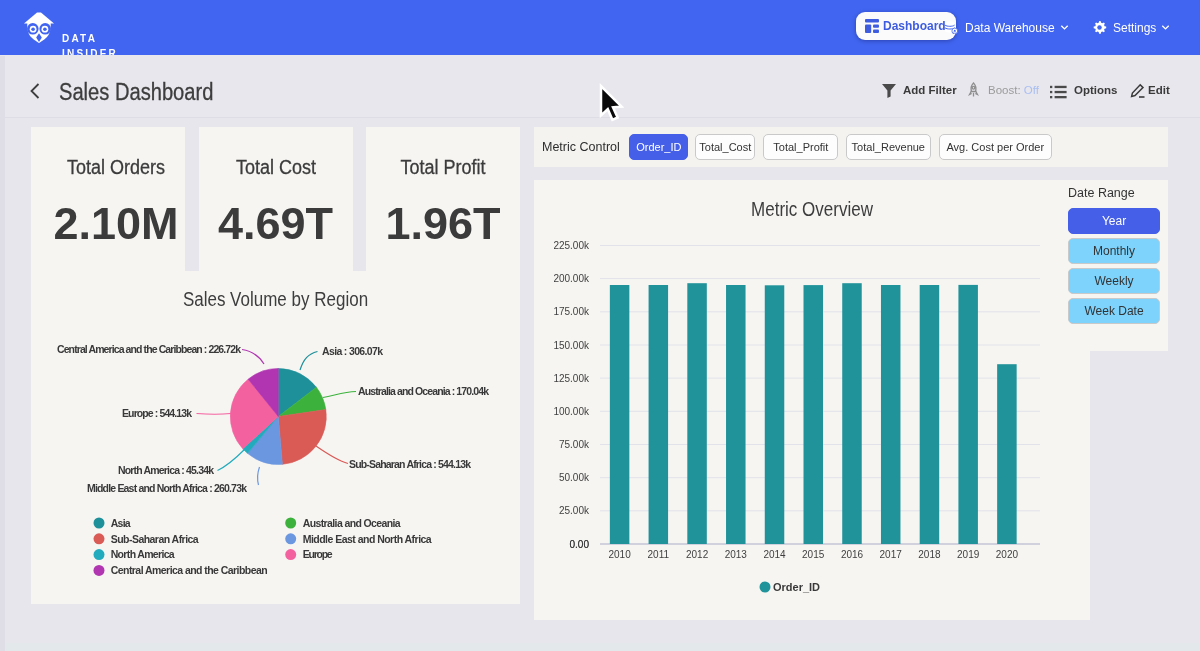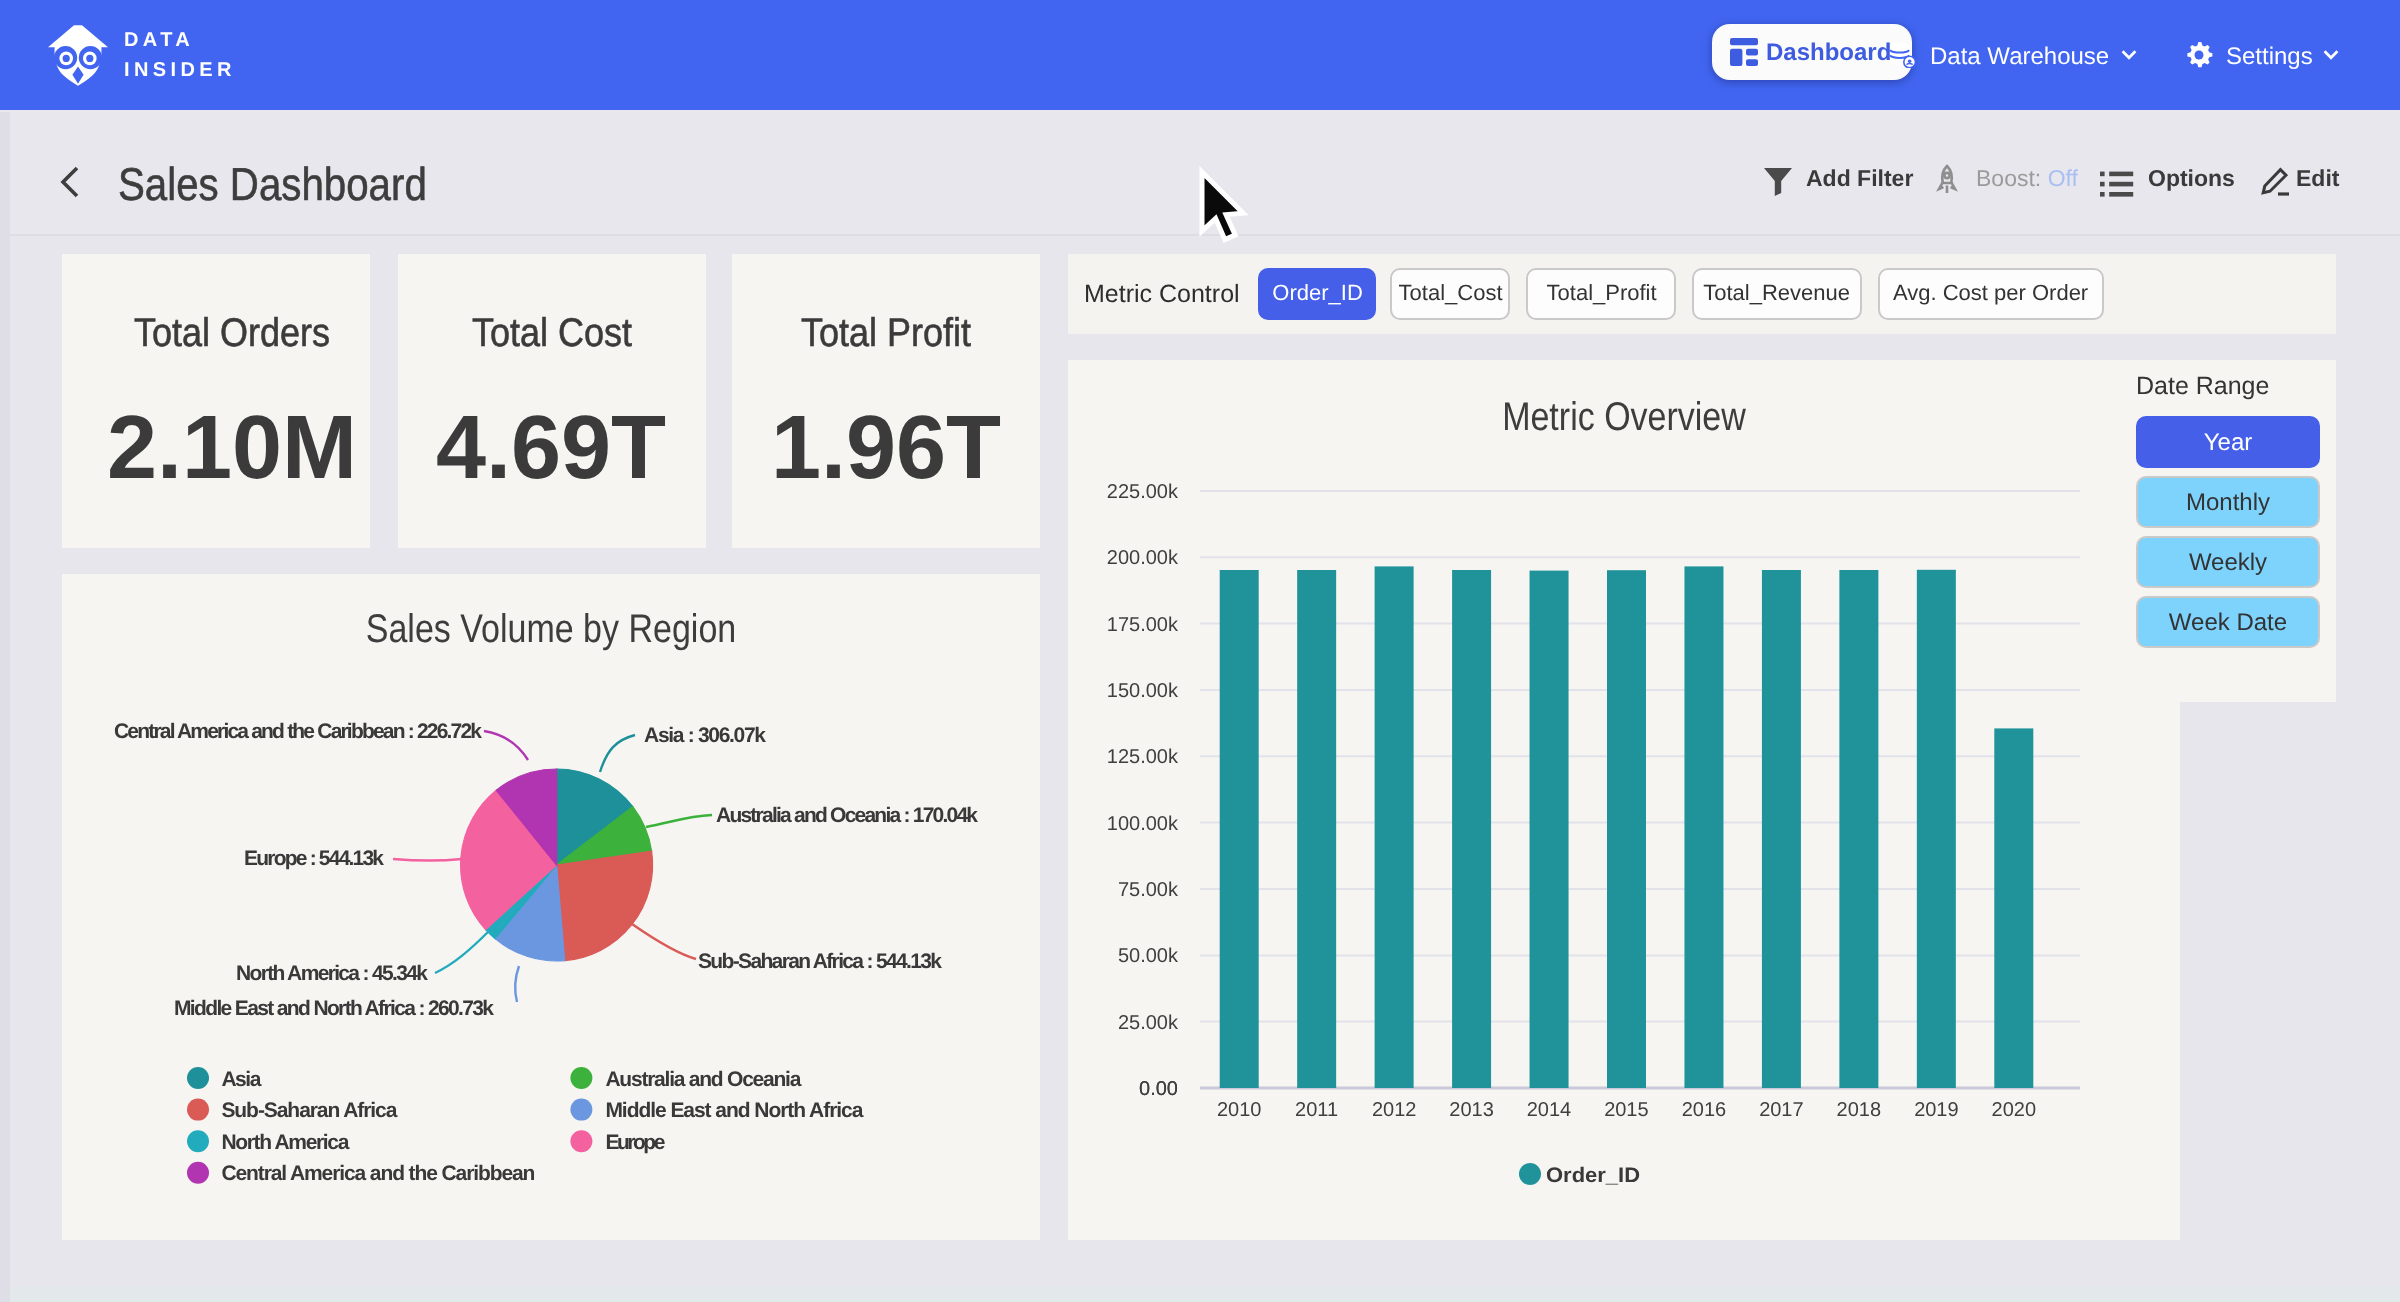--- a/index.html
+++ b/index.html
@@ -3,21 +3,21 @@
 <meta charset="utf-8">
 <style>
 * { margin:0; padding:0; box-sizing:border-box; }
 html,body { width:1200px; height:651px; overflow:hidden; }
 body { font-family:"Liberation Sans", sans-serif; background:#e7e6ec; position:relative; }
 .abs { position:absolute; }
 .card { position:absolute; background:#f6f5f2; }
 
 #hdr { position:absolute; left:0; top:0; width:1200px; height:55px; background:#4165f0; }
 #logo { position:absolute; left:24px; top:11px; }
-.logotxt { position:absolute; left:62px; color:#fff; font-size:10px; font-weight:bold; letter-spacing:2.2px; }
+.logotxt { position:absolute; left:62px; color:#fff; font-size:10px; font-weight:bold; letter-spacing:2.2px;margin-top:18px; }
 #dashbtn { position:absolute; left:856px; top:12px; width:100px; height:28px; background:#fbfbfb; border-radius:9px; display:flex; align-items:center; box-shadow:0 1px 4px rgba(10,10,60,0.35); }
 #dashbtn span { color:#3d5ce0; font-size:12px; font-weight:bold; margin-left:27px; }
 .hitem { position:absolute; top:0; height:55px; display:flex; align-items:center; color:#fff; font-size:12px; }
 
 #tbar { position:absolute; left:0; top:55px; width:1200px; height:63px; background:#e8e7ed; border-bottom:1px solid #dedde5; }
 #ttl { position:absolute; left:59px; top:24px; font-size:23px; color:#3d3d3d; transform:scaleX(0.875); transform-origin:left center; white-space:nowrap; -webkit-text-stroke:0.3px #3d3d3d; }
 .tool { position:absolute; top:29px; font-size:11.5px; color:#3a3a3a; font-weight:bold; white-space:nowrap; }
 
 .kpi { position:absolute; top:127px; width:154px; height:147px; background:#f6f5f2; text-align:center; }
 .kpi .t { margin-top:29px; font-size:20px; color:#3b3b3b; transform:scaleX(0.9); white-space:nowrap; -webkit-text-stroke:0.3px #3b3b3b; }
@@ -130,21 +130,21 @@
 
 <div id="mbar">
   <div class="lbl">Metric Control</div>
   <div class="mbtn act" style="margin-left:9.5px;width:59px;">Order_ID</div>
   <div class="mbtn" style="margin-left:7px;width:60px;">Total_Cost</div>
   <div class="mbtn" style="margin-left:8px;width:75px;">Total_Profit</div>
   <div class="mbtn" style="margin-left:7.5px;width:85px;">Total_Revenue</div>
   <div class="mbtn" style="margin-left:8px;width:113px;">Avg. Cost per Order</div>
 </div>
 
-<div class="card" id="piecard" style="left:31px;top:287px;width:489px;height:333px;">
+<div class="card" id="piecard" style="left:31px;top:271px;width:489px;height:333px;">
 <div style="text-align:center;margin-top:17px;font-size:20px;color:#3d3d3d;transform:scaleX(0.85);">Sales Volume by Region</div>
 <svg style="position:absolute;left:0;top:0;" width="489" height="333" viewBox="0 0 489 333">
 <path d="M247.3 145.5 L247.30 97.50 A48 48 0 0 1 285.40 116.31 Z" fill="#1d9099" stroke="#1d9099" stroke-width="0.6"></path>
 <path d="M247.3 145.5 L285.40 116.31 A48 48 0 0 1 294.80 138.60 Z" fill="#3cb23c" stroke="#3cb23c" stroke-width="0.6"></path>
 <path d="M247.3 145.5 L294.80 138.60 A48 48 0 0 1 251.37 193.33 Z" fill="#da5a56" stroke="#da5a56" stroke-width="0.6"></path>
 <path d="M247.3 145.5 L251.37 193.33 A48 48 0 0 1 216.52 182.33 Z" fill="#6b97e0" stroke="#6b97e0" stroke-width="0.6"></path>
 <path d="M247.3 145.5 L216.52 182.33 A48 48 0 0 1 211.81 177.82 Z" fill="#22abbd" stroke="#22abbd" stroke-width="0.6"></path>
 <path d="M247.3 145.5 L211.81 177.82 A48 48 0 0 1 217.15 108.15 Z" fill="#f4619f" stroke="#f4619f" stroke-width="0.6"></path>
 <path d="M247.3 145.5 L217.15 108.15 A48 48 0 0 1 247.30 97.50 Z" fill="#b134b1" stroke="#b134b1" stroke-width="0.6"></path>
 <g fill="none" stroke-width="1.2">

